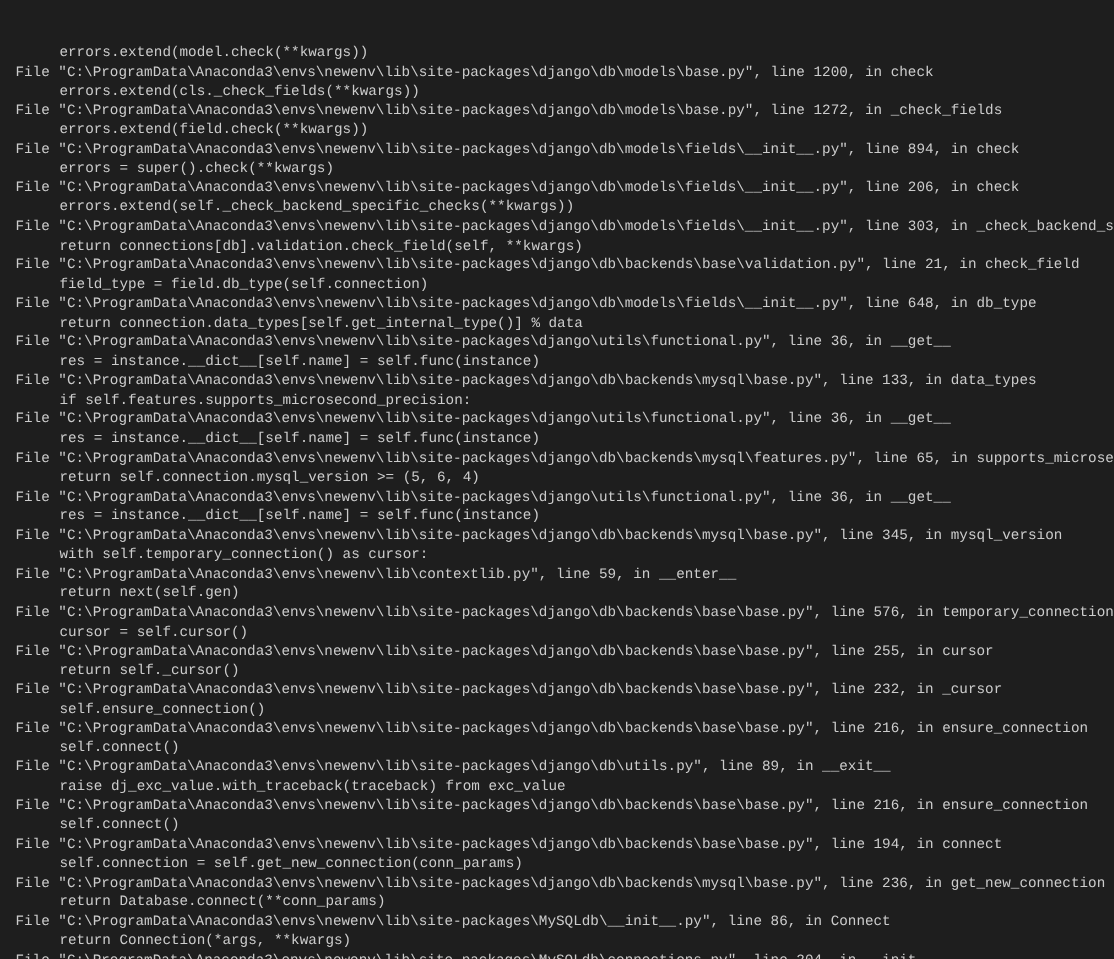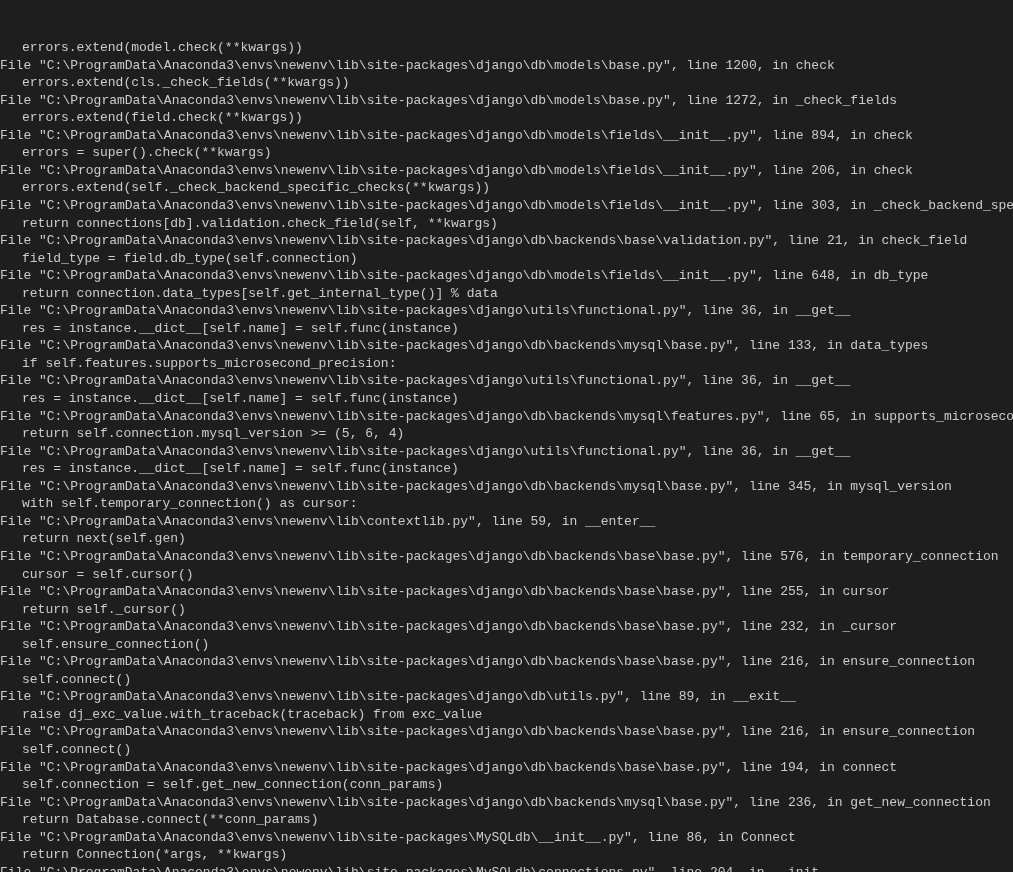--- a/index.html
+++ b/index.html
@@ -15,23 +15,25 @@
       line-height: 1.35;
       padding: 4px 0;
       width: 1013px;
       overflow-x: hidden;
     }
     .terminal {
       white-space: pre;
       position: relative;
     }
     .file-line {
+      padding-left: 14px;
     }
     .code-line {
       padding-left: 22px;
+      margin-left: 32px;
     }
   </style>
 </head>
 <body>
 
 <div class="terminal">
   <div id="lines-container"><div class="code-line">errors.extend(model.check(**kwargs))</div><div class="file-line">File "C:\ProgramData\Anaconda3\envs\newenv\lib\site-packages\django\db\models\base.py", line 1200, in check</div><div class="code-line">errors.extend(cls._check_fields(**kwargs))</div><div class="file-line">File "C:\ProgramData\Anaconda3\envs\newenv\lib\site-packages\django\db\models\base.py", line 1272, in _check_fields</div><div class="code-line">errors.extend(field.check(**kwargs))</div><div class="file-line">File "C:\ProgramData\Anaconda3\envs\newenv\lib\site-packages\django\db\models\fields\__init__.py", line 894, in check</div><div class="code-line">errors = super().check(**kwargs)</div><div class="file-line">File "C:\ProgramData\Anaconda3\envs\newenv\lib\site-packages\django\db\models\fields\__init__.py", line 206, in check</div><div class="code-line">errors.extend(self._check_backend_specific_checks(**kwargs))</div><div class="file-line">File "C:\ProgramData\Anaconda3\envs\newenv\lib\site-packages\django\db\models\fields\__init__.py", line 303, in _check_backend_specific_checks</div><div class="code-line">return connections[db].validation.check_field(self, **kwargs)</div><div class="file-line">File "C:\ProgramData\Anaconda3\envs\newenv\lib\site-packages\django\db\backends\base\validation.py", line 21, in check_field</div><div class="code-line">field_type = field.db_type(self.connection)</div><div class="file-line">File "C:\ProgramData\Anaconda3\envs\newenv\lib\site-packages\django\db\models\fields\__init__.py", line 648, in db_type</div><div class="code-line">return connection.data_types[self.get_internal_type()] % data</div><div class="file-line">File "C:\ProgramData\Anaconda3\envs\newenv\lib\site-packages\django\utils\functional.py", line 36, in __get__</div><div class="code-line">res = instance.__dict__[self.name] = self.func(instance)</div><div class="file-line">File "C:\ProgramData\Anaconda3\envs\newenv\lib\site-packages\django\db\backends\mysql\base.py", line 133, in data_types</div><div class="code-line">if self.features.supports_microsecond_precision:</div><div class="file-line">File "C:\ProgramData\Anaconda3\envs\newenv\lib\site-packages\django\utils\functional.py", line 36, in __get__</div><div class="code-line">res = instance.__dict__[self.name] = self.func(instance)</div><div class="file-line">File "C:\ProgramData\Anaconda3\envs\newenv\lib\site-packages\django\db\backends\mysql\features.py", line 65, in supports_microsecond_precision</div><div class="code-line">return self.connection.mysql_version &gt;= (5, 6, 4)</div><div class="file-line">File "C:\ProgramData\Anaconda3\envs\newenv\lib\site-packages\django\utils\functional.py", line 36, in __get__</div><div class="code-line">res = instance.__dict__[self.name] = self.func(instance)</div><div class="file-line">File "C:\ProgramData\Anaconda3\envs\newenv\lib\site-packages\django\db\backends\mysql\base.py", line 345, in mysql_version</div><div class="code-line">with self.temporary_connection() as cursor:</div><div class="file-line">File "C:\ProgramData\Anaconda3\envs\newenv\lib\contextlib.py", line 59, in __enter__</div><div class="code-line">return next(self.gen)</div><div class="file-line">File "C:\ProgramData\Anaconda3\envs\newenv\lib\site-packages\django\db\backends\base\base.py", line 576, in temporary_connection</div><div class="code-line">cursor = self.cursor()</div><div class="file-line">File "C:\ProgramData\Anaconda3\envs\newenv\lib\site-packages\django\db\backends\base\base.py", line 255, in cursor</div><div class="code-line">return self._cursor()</div><div class="file-line">File "C:\ProgramData\Anaconda3\envs\newenv\lib\site-packages\django\db\backends\base\base.py", line 232, in _cursor</div><div class="code-line">self.ensure_connection()</div><div class="file-line">File "C:\ProgramData\Anaconda3\envs\newenv\lib\site-packages\django\db\backends\base\base.py", line 216, in ensure_connection</div><div class="code-line">self.connect()</div><div class="file-line">File "C:\ProgramData\Anaconda3\envs\newenv\lib\site-packages\django\db\utils.py", line 89, in __exit__</div><div class="code-line">raise dj_exc_value.with_traceback(traceback) from exc_value</div><div class="file-line">File "C:\ProgramData\Anaconda3\envs\newenv\lib\site-packages\django\db\backends\base\base.py", line 216, in ensure_connection</div><div class="code-line">self.connect()</div><div class="file-line">File "C:\ProgramData\Anaconda3\envs\newenv\lib\site-packages\django\db\backends\base\base.py", line 194, in connect</div><div class="code-line">self.connection = self.get_new_connection(conn_params)</div><div class="file-line">File "C:\ProgramData\Anaconda3\envs\newenv\lib\site-packages\django\db\backends\mysql\base.py", line 236, in get_new_connection</div><div class="code-line">return Database.connect(**conn_params)</div><div class="file-line">File "C:\ProgramData\Anaconda3\envs\newenv\lib\site-packages\MySQLdb\__init__.py", line 86, in Connect</div><div class="code-line">return Connection(*args, **kwargs)</div><div class="file-line">File "C:\ProgramData\Anaconda3\envs\newenv\lib\site-packages\MySQLdb\connections.py", line 204, in __init__</div></div>
   
   
 </div>

